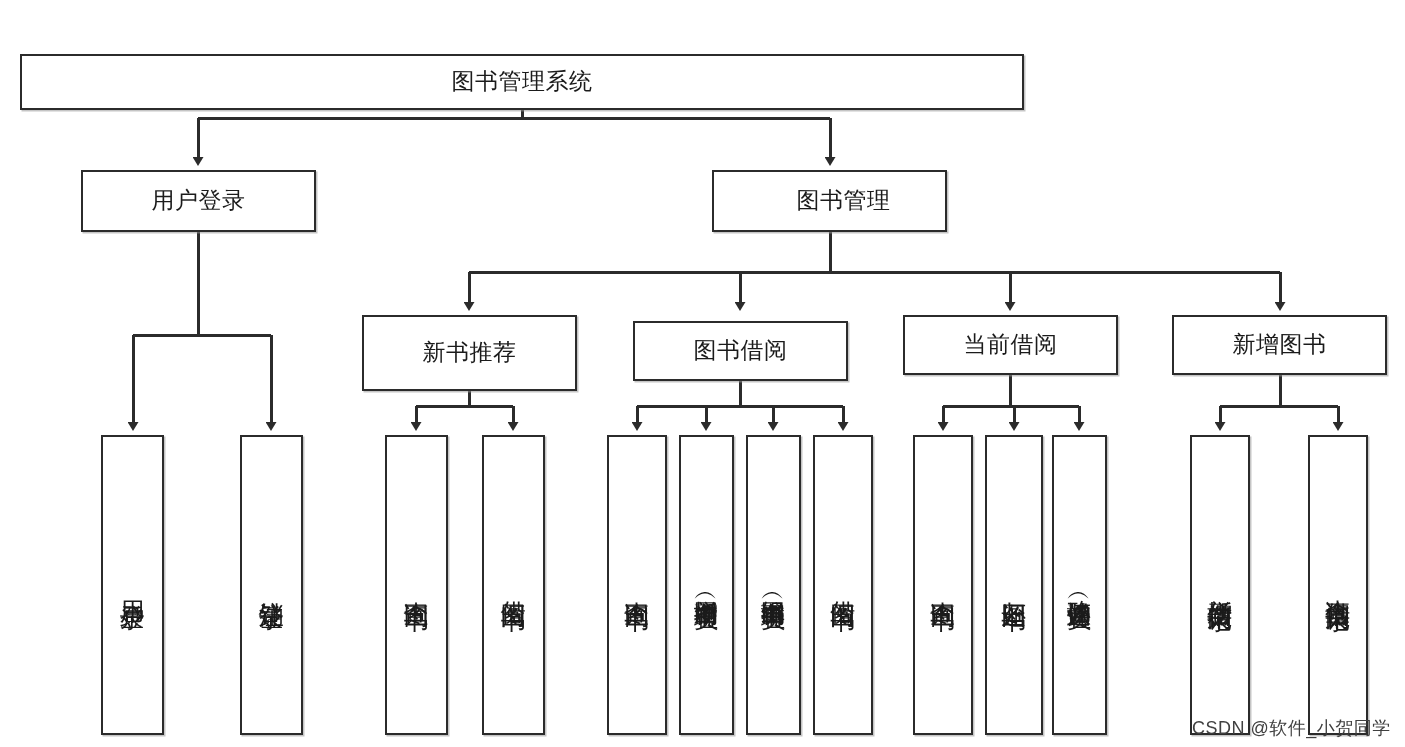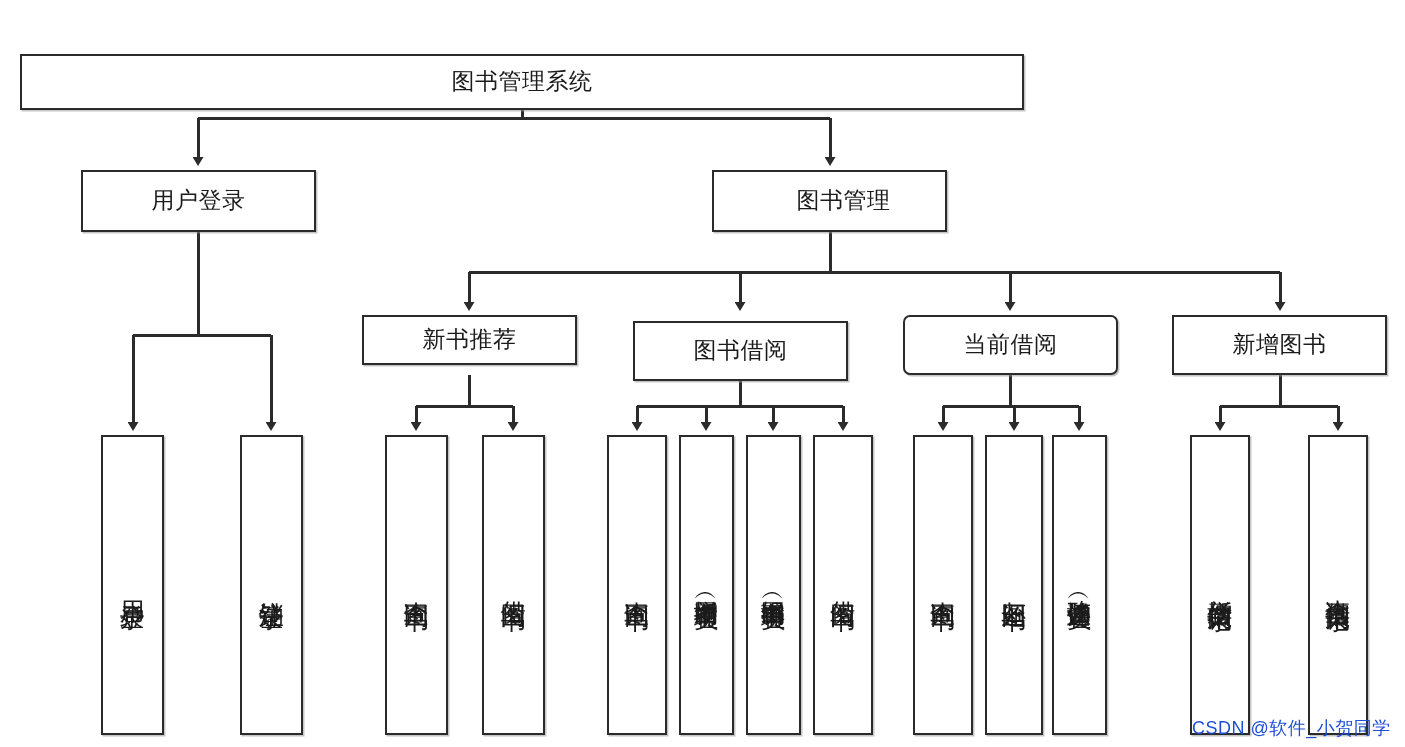--- a/index.html
+++ b/index.html
@@ -57,21 +57,21 @@
     line-height: 1.05;
     max-height: 280px;
   }
   .node.vert.narrow .label {
     font-size: 24px;
     letter-spacing: 1px;
   }
   .watermark {
     position: absolute;
     font-size: 18px;
-    color: #1d4ed8;
+    color: #404040;
     white-space: nowrap;
     letter-spacing: 0.5px;
   }
 </style>
 </head>
 <body>
 
 <div id="canvas">
 
   <svg id="wires" viewBox="0 0 1405 747" xmlns="http://www.w3.org/2000/svg">
@@ -131,27 +131,27 @@
     <span class="label">图书管理系统</span>
   </div>
 
   <div class="node horiz" style="left: 81px; top: 170px; width: 235px; height: 62px;">
     <span class="label">用户登录</span>
   </div>
   <div class="node horiz" style="left: 712px; top: 170px; width: 235px; height: 62px; padding-left: 28px;">
     <span class="label">图书管理</span>
   </div>
 
-  <div class="node horiz" style="left: 362px; top: 315px; width: 215px; height: 50px;">
+  <div class="node horiz" style="left: 362px; top: 315px; width: 215px; height: 76px;">
     <span class="label">新书推荐</span>
   </div>
   <div class="node horiz" style="left: 633px; top: 315px; width: 215px; height: 60px; margin-top: 6px;">
     <span class="label">图书借阅</span>
   </div>
-  <div class="node horiz" style="left: 903px; top: 315px; width: 215px; height: 60px; border-radius: 7px;">
+  <div class="node horiz" style="left: 903px; top: 315px; width: 215px; height: 60px;">
     <span class="label">当前借阅</span>
   </div>
   <div class="node horiz" style="left: 1172px; top: 315px; width: 215px; height: 60px;">
     <span class="label">新增图书</span>
   </div>
 
   <div class="node vert" style="left: 101px; top: 435px; width: 63px; height: 300px;">
     <span class="label">用户登录</span>
   </div>
   <div class="node vert" style="left: 240px; top: 435px; width: 63px; height: 300px;">

